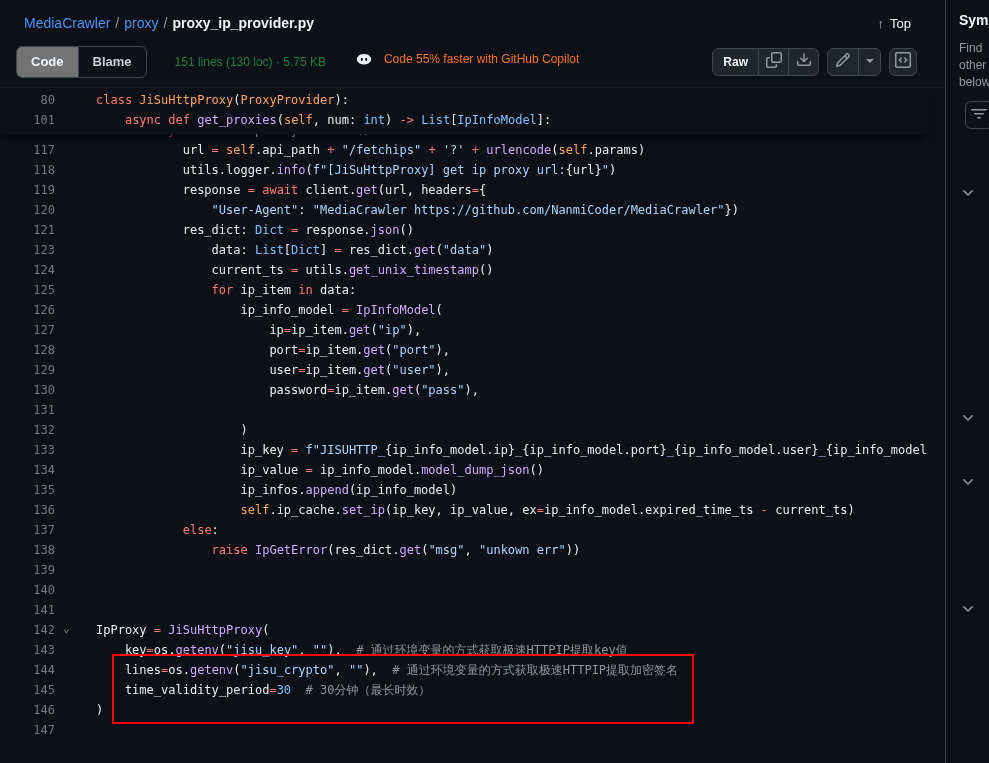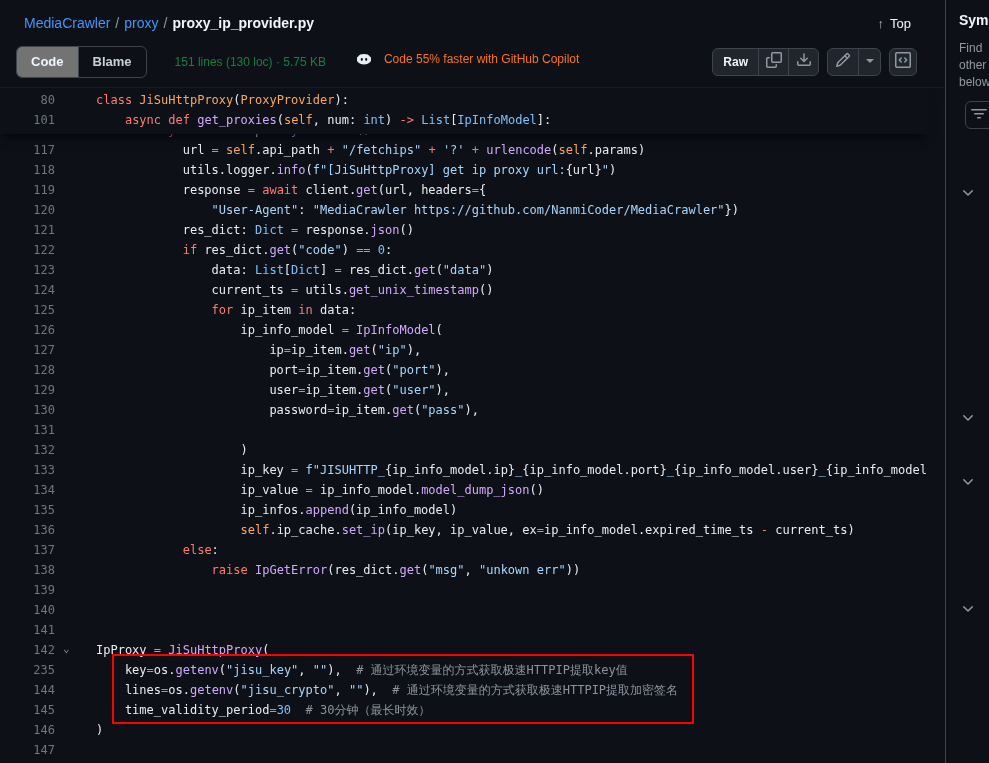--- a/index.html
+++ b/index.html
@@ -125,42 +125,41 @@
   </div>
 
   <div class="code-pane">
     <div class="lines" id="lines">
         <div class="row"><span class="ln">116</span><span class="lc"><span class="tp">        </span><span class="tk">async</span><span class="tp"> </span><span class="tk">with</span><span class="tp"> httpx.</span><span class="tf">AsyncClient</span><span class="tp">() </span><span class="tk">as</span><span class="tp"> client:</span></span></div>
         <div class="row"><span class="ln">117</span><span class="lc"><span class="tp">            url </span><span class="tk">=</span><span class="tp"> </span><span class="tv">self</span><span class="tp">.api_path </span><span class="tk">+</span><span class="tp"> </span><span class="ts">"/fetchips"</span><span class="tp"> </span><span class="tk">+</span><span class="tp"> </span><span class="ts">'?'</span><span class="tp"> </span><span class="tk">+</span><span class="tp"> </span><span class="tf">urlencode</span><span class="tp">(</span><span class="tv">self</span><span class="tp">.params)</span></span></div>
         <div class="row"><span class="ln">118</span><span class="lc"><span class="tp">            utils.logger.</span><span class="tf">info</span><span class="tp">(</span><span class="ts">f"[JiSuHttpProxy] get ip proxy url:</span><span class="tp">{url}</span><span class="ts">"</span><span class="tp">)</span></span></div>
         <div class="row"><span class="ln">119</span><span class="lc"><span class="tp">            response </span><span class="tk">=</span><span class="tp"> </span><span class="tk">await</span><span class="tp"> client.</span><span class="tf">get</span><span class="tp">(url, headers</span><span class="tk">=</span><span class="tp">{</span></span></div>
         <div class="row"><span class="ln">120</span><span class="lc"><span class="tp">                </span><span class="ts">"User-Agent"</span><span class="tp">: </span><span class="ts">"MediaCrawler https://github.com/NanmiCoder/MediaCrawler"</span><span class="tp">})</span></span></div>
         <div class="row"><span class="ln">121</span><span class="lc"><span class="tp">            res_dict: </span><span class="tc">Dict</span><span class="tp"> </span><span class="tk">=</span><span class="tp"> response.</span><span class="tf">json</span><span class="tp">()</span></span></div>
-        <div class="row"><span class="ln">122</span><span class="lc"><span class="tp">            </span><span class="tk">if</span><span class="tp"> res_dict.</span><span class="tf">get</span><span class="tp">(</span><span class="ts">"code"</span><span class="tp">) </span><span class="tk">==</span><span class="tp"> </span><span class="tc">0</span><span class="tp">:</span></span></div>
         <div class="row"><span class="ln">123</span><span class="lc"><span class="tp">                data: </span><span class="tc">List</span><span class="tp">[</span><span class="tc">Dict</span><span class="tp">] </span><span class="tk">=</span><span class="tp"> res_dict.</span><span class="tf">get</span><span class="tp">(</span><span class="ts">"data"</span><span class="tp">)</span></span></div>
         <div class="row"><span class="ln">124</span><span class="lc"><span class="tp">                current_ts </span><span class="tk">=</span><span class="tp"> utils.</span><span class="tf">get_unix_timestamp</span><span class="tp">()</span></span></div>
         <div class="row"><span class="ln">125</span><span class="lc"><span class="tp">                </span><span class="tk">for</span><span class="tp"> ip_item </span><span class="tk">in</span><span class="tp"> data:</span></span></div>
         <div class="row"><span class="ln">126</span><span class="lc"><span class="tp">                    ip_info_model </span><span class="tk">=</span><span class="tp"> </span><span class="tf">IpInfoModel</span><span class="tp">(</span></span></div>
         <div class="row"><span class="ln">127</span><span class="lc"><span class="tp">                        ip</span><span class="tk">=</span><span class="tp">ip_item.</span><span class="tf">get</span><span class="tp">(</span><span class="ts">"ip"</span><span class="tp">),</span></span></div>
         <div class="row"><span class="ln">128</span><span class="lc"><span class="tp">                        port</span><span class="tk">=</span><span class="tp">ip_item.</span><span class="tf">get</span><span class="tp">(</span><span class="ts">"port"</span><span class="tp">),</span></span></div>
         <div class="row"><span class="ln">129</span><span class="lc"><span class="tp">                        user</span><span class="tk">=</span><span class="tp">ip_item.</span><span class="tf">get</span><span class="tp">(</span><span class="ts">"user"</span><span class="tp">),</span></span></div>
         <div class="row"><span class="ln">130</span><span class="lc"><span class="tp">                        password</span><span class="tk">=</span><span class="tp">ip_item.</span><span class="tf">get</span><span class="tp">(</span><span class="ts">"pass"</span><span class="tp">),</span></span></div>
         <div class="row"><span class="ln">131</span></div>
         <div class="row"><span class="ln">132</span><span class="lc"><span class="tp">                    )</span></span></div>
         <div class="row"><span class="ln">133</span><span class="lc"><span class="tp">                    ip_key </span><span class="tk">=</span><span class="tp"> </span><span class="ts">f"JISUHTTP_</span><span class="tp">{ip_info_model.ip}</span><span class="ts">_</span><span class="tp">{ip_info_model.port}</span><span class="ts">_</span><span class="tp">{ip_info_model.user}</span><span class="ts">_</span><span class="tp">{ip_info_model</span></span></div>
         <div class="row"><span class="ln">134</span><span class="lc"><span class="tp">                    ip_value </span><span class="tk">=</span><span class="tp"> ip_info_model.</span><span class="tf">model_dump_json</span><span class="tp">()</span></span></div>
         <div class="row"><span class="ln">135</span><span class="lc"><span class="tp">                    ip_infos.</span><span class="tf">append</span><span class="tp">(ip_info_model)</span></span></div>
         <div class="row"><span class="ln">136</span><span class="lc"><span class="tp">                    </span><span class="tv">self</span><span class="tp">.ip_cache.</span><span class="tf">set_ip</span><span class="tp">(ip_key, ip_value, ex</span><span class="tk">=</span><span class="tp">ip_info_model.expired_time_ts </span><span class="tk">-</span><span class="tp"> current_ts)</span></span></div>
         <div class="row"><span class="ln">137</span><span class="lc"><span class="tp">            </span><span class="tk">else</span><span class="tp">:</span></span></div>
         <div class="row"><span class="ln">138</span><span class="lc"><span class="tp">                </span><span class="tk">raise</span><span class="tp"> </span><span class="tf">IpGetError</span><span class="tp">(res_dict.</span><span class="tf">get</span><span class="tp">(</span><span class="ts">"msg"</span><span class="tp">, </span><span class="ts">"unkown err"</span><span class="tp">))</span></span></div>
         <div class="row"><span class="ln">139</span></div>
         <div class="row"><span class="ln">140</span><span class="lc"></span></div>
         <div class="row"><span class="ln">141</span><span class="lc"></span></div>
         <div class="row"><span class="ln">142</span><span class="fold">⌄</span><span class="lc"><span class="tp">IpProxy </span><span class="tk">=</span><span class="tp"> </span><span class="tf">JiSuHttpProxy</span><span class="tp">(</span></span></div>
-        <div class="row"><span class="ln">235</span><span class="lc"><span class="tp">    key</span><span class="tk">=</span><span class="tp">os.</span><span class="tf">getenv</span><span class="tp">(</span><span class="ts">"jisu_key"</span><span class="tp">, </span><span class="ts">""</span><span class="tp">),  </span><span class="tm"># 通过环境变量的方式获取极速HTTPIP提取key值</span></span></div>
+        <div class="row"><span class="ln">143</span><span class="lc"><span class="tp">    key</span><span class="tk">=</span><span class="tp">os.</span><span class="tf">getenv</span><span class="tp">(</span><span class="ts">"jisu_key"</span><span class="tp">, </span><span class="ts">""</span><span class="tp">),  </span><span class="tm"># 通过环境变量的方式获取极速HTTPIP提取key值</span></span></div>
         <div class="row"><span class="ln">144</span><span class="lc"><span class="tp">    lines</span><span class="tk">=</span><span class="tp">os.</span><span class="tf">getenv</span><span class="tp">(</span><span class="ts">"jisu_crypto"</span><span class="tp">, </span><span class="ts">""</span><span class="tp">),  </span><span class="tm"># 通过环境变量的方式获取极速HTTPIP提取加密签名</span></span></div>
         <div class="row"><span class="ln">145</span><span class="lc"><span class="tp">    time_validity_period</span><span class="tk">=</span><span class="tc">30</span><span class="tp">  </span><span class="tm"># 30分钟（最长时效）</span></span></div>
         <div class="row"><span class="ln">146</span><span class="lc"><span class="tp">)</span></span></div>
         <div class="row"><span class="ln">147</span><span class="lc"></span></div>
       </div>
     <div class="sticky" id="sticky">
         <div class="row"><span class="ln">80</span><span class="lc"><span class="tk">class</span><span class="tp"> </span><span class="tv">JiSuHttpProxy</span><span class="tp">(</span><span class="tv">ProxyProvider</span><span class="tp">):</span></span></div>
         <div class="row"><span class="ln">101</span><span class="lc"><span class="tp">    </span><span class="tk">async</span><span class="tp"> </span><span class="tk">def</span><span class="tp"> </span><span class="tf">get_proxies</span><span class="tp">(</span><span class="tv">self</span><span class="tp">, num: </span><span class="tc">int</span><span class="tp">) </span><span class="tk">-&gt;</span><span class="tp"> </span><span class="tc">List</span><span class="tp">[</span><span class="tc">IpInfoModel</span><span class="tp">]:</span></span></div>
       </div>
     <div class="red-box"></div>

